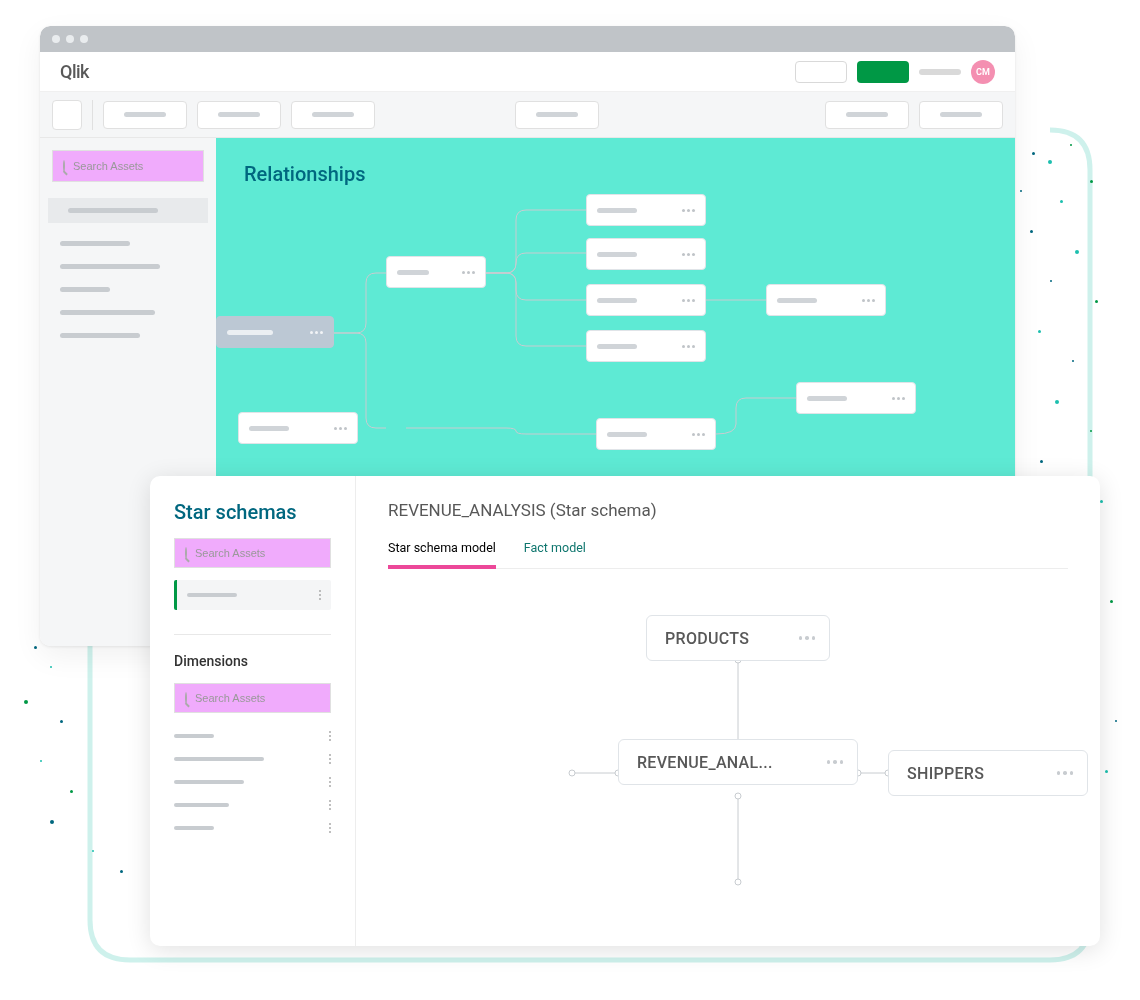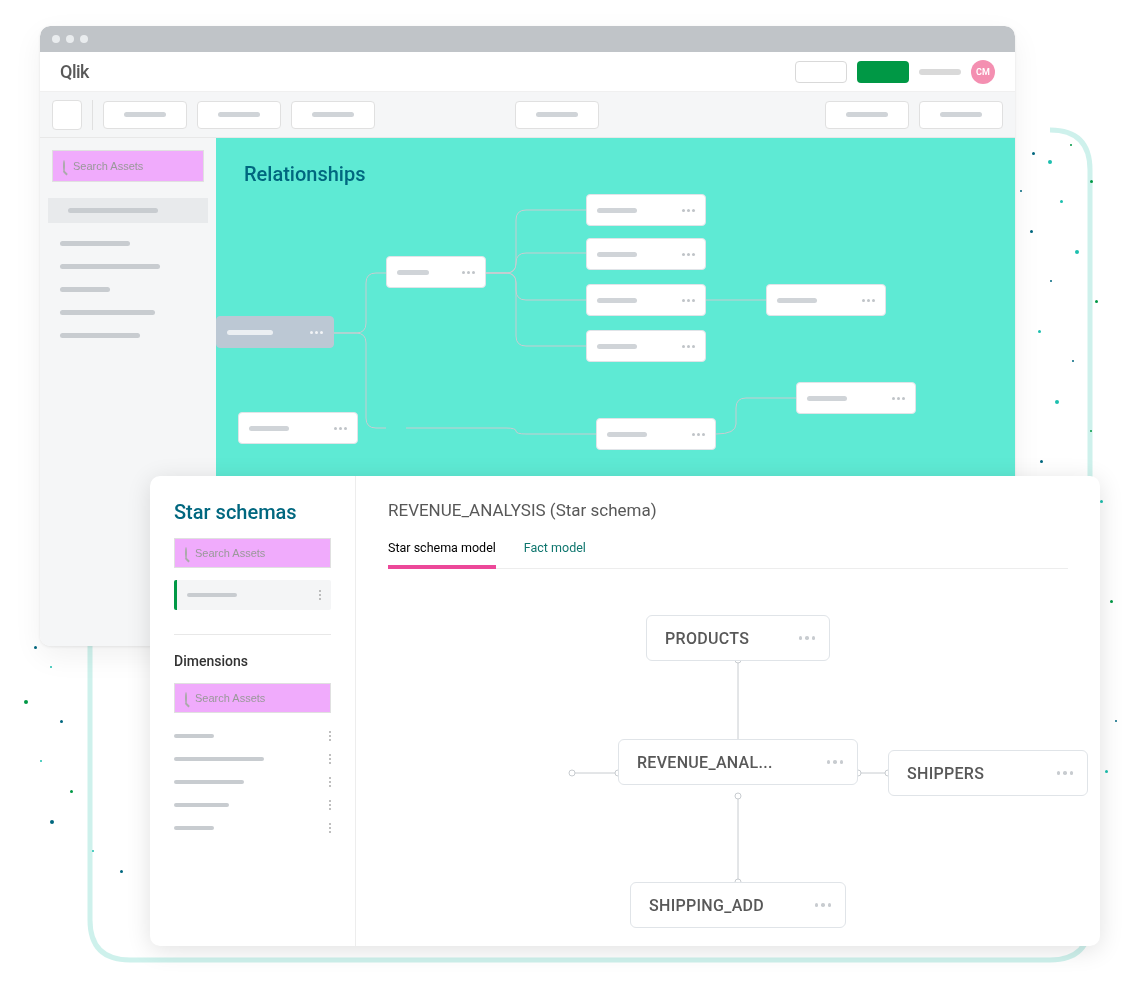--- a/index.html
+++ b/index.html
@@ -399,23 +399,15 @@
           </div>
       </div>
       <div class="schema-node" style="left:500px; top:171px; width:200px; height:46px;">
         <span>SHIPPERS</span>
         <div class="schema-dots">
             <span></span>
             <span></span>
             <span></span>
           </div>
       </div>
-      <div class="schema-node" style="left:242px; top:303px; width:216px; height:46px;">
-        <span>SHIPPING_ADD</span>
-        <div class="schema-dots">
-            <span></span>
-            <span></span>
-            <span></span>
-          </div>
-      </div>
     </div>
   </div>
 </div>
 
 </body></html>

